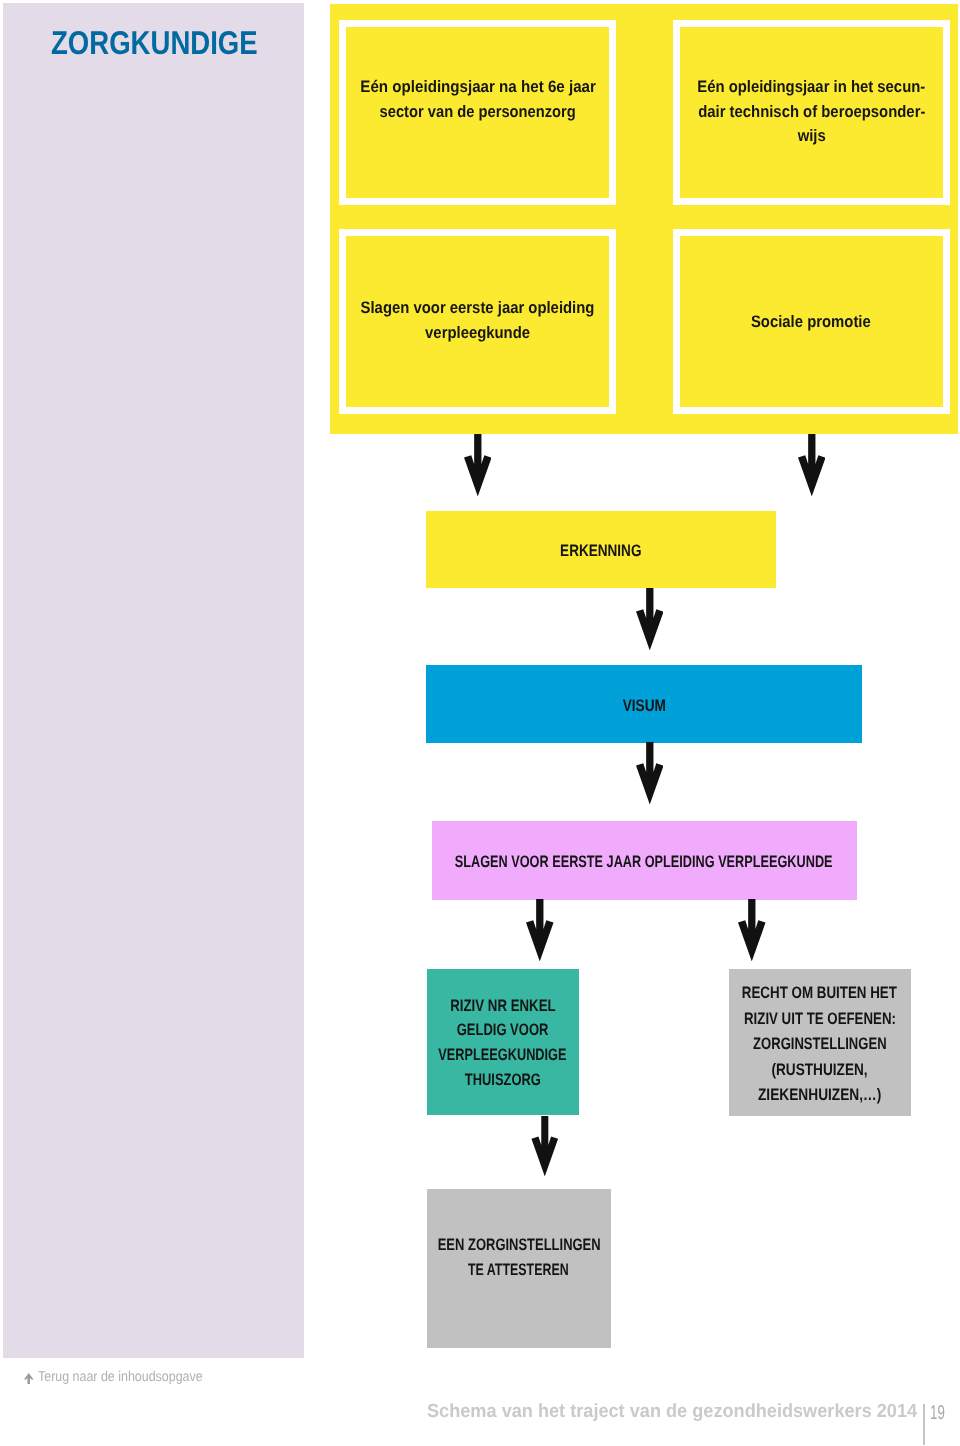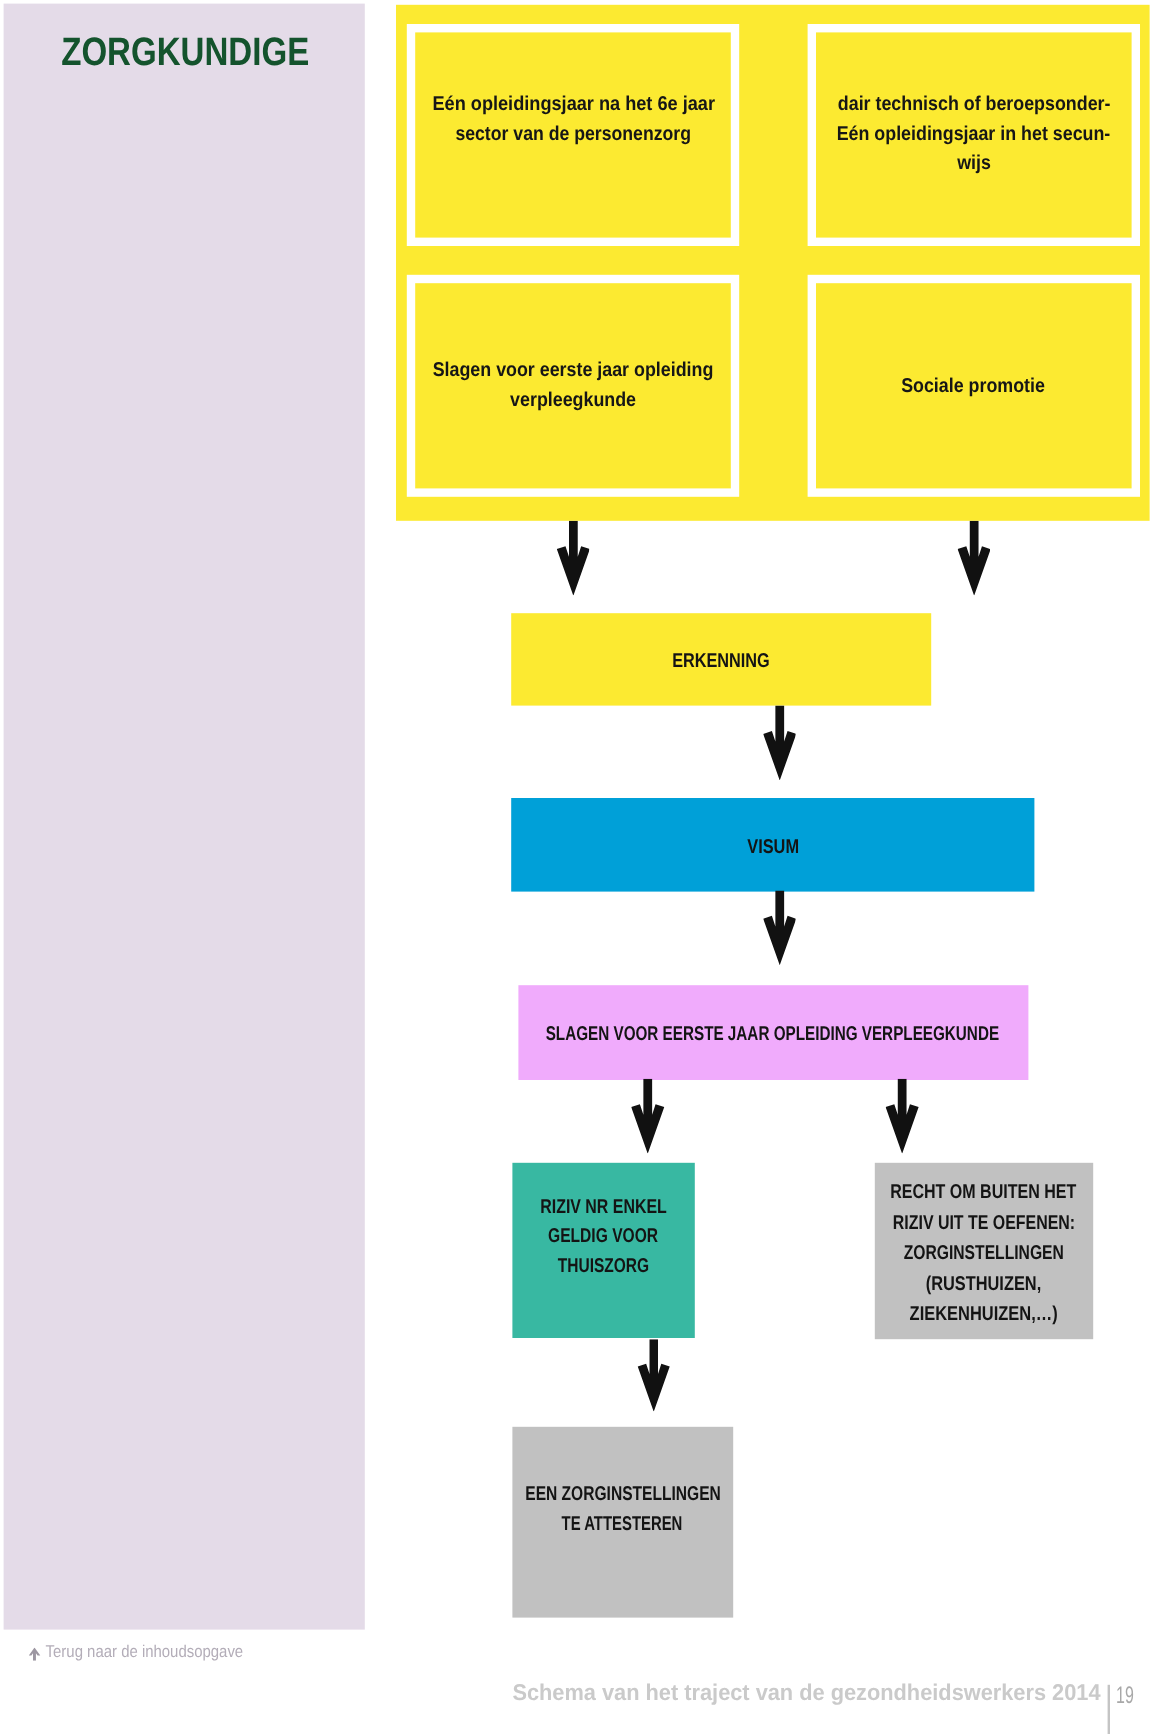--- a/index.html
+++ b/index.html
@@ -10,21 +10,21 @@
   .page{position:relative;width:960px;height:1446px;background:#fff;}
   .abs{position:absolute;}
 
   
   .ln{display:block;white-space:nowrap;}
   .ln > span{display:inline-block;transform-origin:50% 50%;}
 
   
   #sidebar{left:3px;top:3px;width:301px;height:1355px;background:#e4dbe8;}
   #page-title{position:absolute;left:48px;top:23px;font-size:33px;font-weight:bold;
-      color:#14532d;line-height:33px;}
+      color:#0369a1;line-height:33px;}
   #page-title > span{display:inline-block;transform:scaleX(0.835);transform-origin:0 50%;}
 
   
   #yellow-block{left:329.8px;top:3.6px;width:627.8px;height:430.2px;background:#fcea31;}
 
   .wbox{position:absolute;border:7px solid #ffffff;box-sizing:border-box;
         background:#fcea31;padding-left:25px;}
   .wbox .txt{position:absolute;left:0;right:0;text-align:center;
         font-weight:bold;font-size:16.6px;line-height:24.7px;color:#161616;}
   .wbox .txt span{transform:scaleX(0.896);}
@@ -62,22 +62,22 @@
   <div class="abs" id="yellow-block">
     <div class="wbox" style="left:9.7px;top:16.9px;width:276.4px;height:184.2px;">
       <div class="txt" style="top:47.5px;">
         <div class="ln"><span style="transform:scaleX(0.912)">Eén opleidingsjaar na het 6e jaar</span></div>
         <div class="ln"><span style="transform:scaleX(0.887)">sector van de personenzorg</span></div>
       </div>
     </div>
 
     <div class="wbox" style="left:342.8px;top:16.9px;width:277.5px;height:184.2px;">
       <div class="txt" style="top:47.5px;">
+        <div class="ln"><span>Eén opleidingsjaar in het secun-</span></div>
         <div class="ln"><span>dair technisch of beroepsonder-</span></div>
-        <div class="ln"><span>Eén opleidingsjaar in het secun-</span></div>
         <div class="ln"><span>wijs</span></div>
       </div>
     </div>
 
     <div class="wbox" style="left:9.7px;top:225.6px;width:276.4px;height:184.8px;">
       <div class="txt" style="top:60px;line-height:24.9px;">
         <div class="ln"><span>Slagen voor eerste jaar opleiding</span></div>
         <div class="ln"><span>verpleegkunde</span></div>
       </div>
     </div>
@@ -104,20 +104,21 @@
   <div class="abs bar" id="bar-slagen" style="left:431.5px;top:820.9px;width:425.1px;height:78.7px;background:#f0abfc;">
     <div class="txt" style="top:32px;line-height:17px;">
       <div class="ln"><span style="transform:scaleX(0.766)">SLAGEN VOOR EERSTE JAAR OPLEIDING VERPLEEGKUNDE</span></div>
     </div>
   </div>
 
   <div class="abs bar" id="box-riziv" style="left:426.9px;top:969.4px;width:152px;height:146.1px;background:#38b8a2;">
     <div class="txt" style="top:24.5px;line-height:24.6px;">
         <div class="ln"><span>RIZIV NR ENKEL</span></div>
         <div class="ln"><span style="transform:scaleX(0.783)">GELDIG VOOR</span></div>
+        <div class="ln"><span style="transform:scaleX(0.768)">VERPLEEGKUNDIGE</span></div>
         <div class="ln"><span style="transform:scaleX(0.779)">THUISZORG</span></div>
     </div>
   </div>
 
   <div class="abs bar" id="box-recht-buiten" style="left:680.9px;top:969.25px;width:181.7px;height:146.35px;background:#c1c1c1;margin-left:48px;">
     <div class="txt" style="top:11px;line-height:25.5px;">
       <div class="ln"><span style="transform:scaleX(0.805)">RECHT OM BUITEN HET</span></div>
       <div class="ln"><span>RIZIV UIT TE OEFENEN:</span></div>
       <div class="ln"><span style="transform:scaleX(0.787)">ZORGINSTELLINGEN</span></div>
       <div class="ln"><span style="transform:scaleX(0.822)">(RUSTHUIZEN,</span></div>

